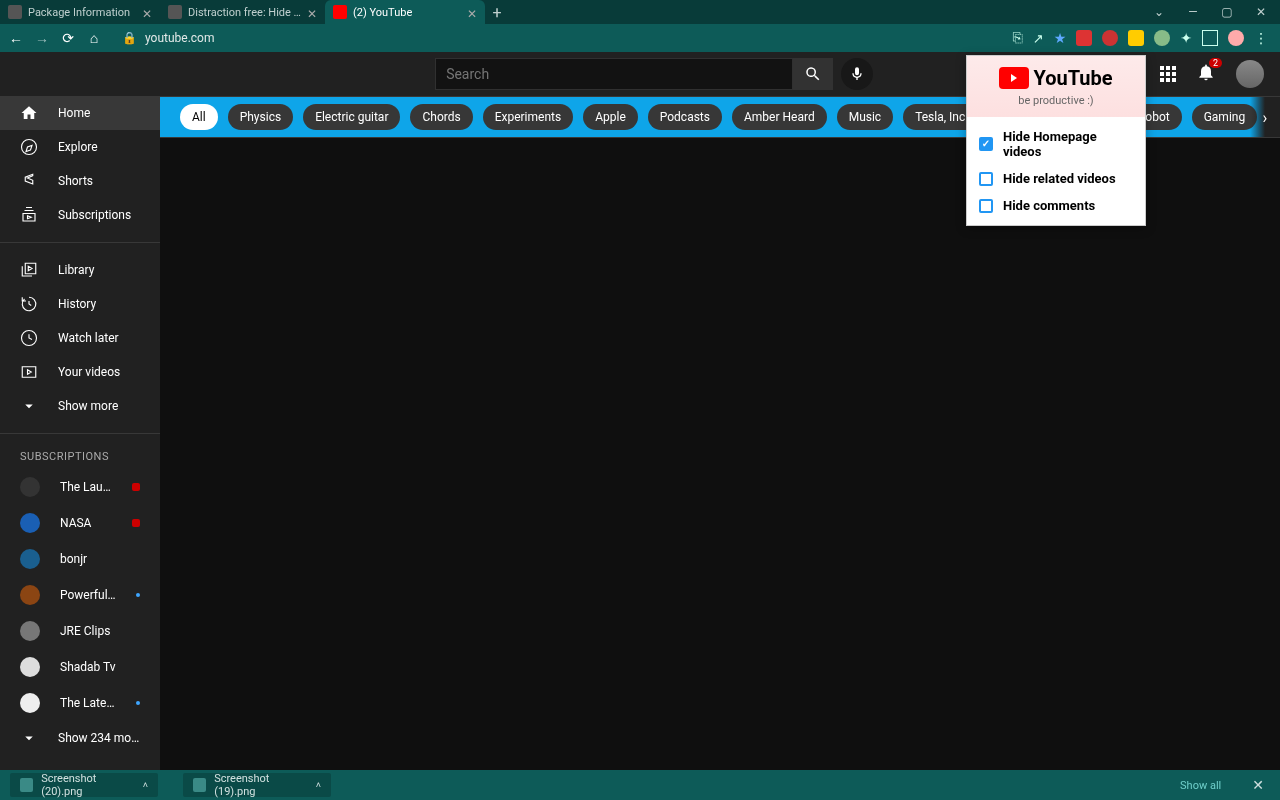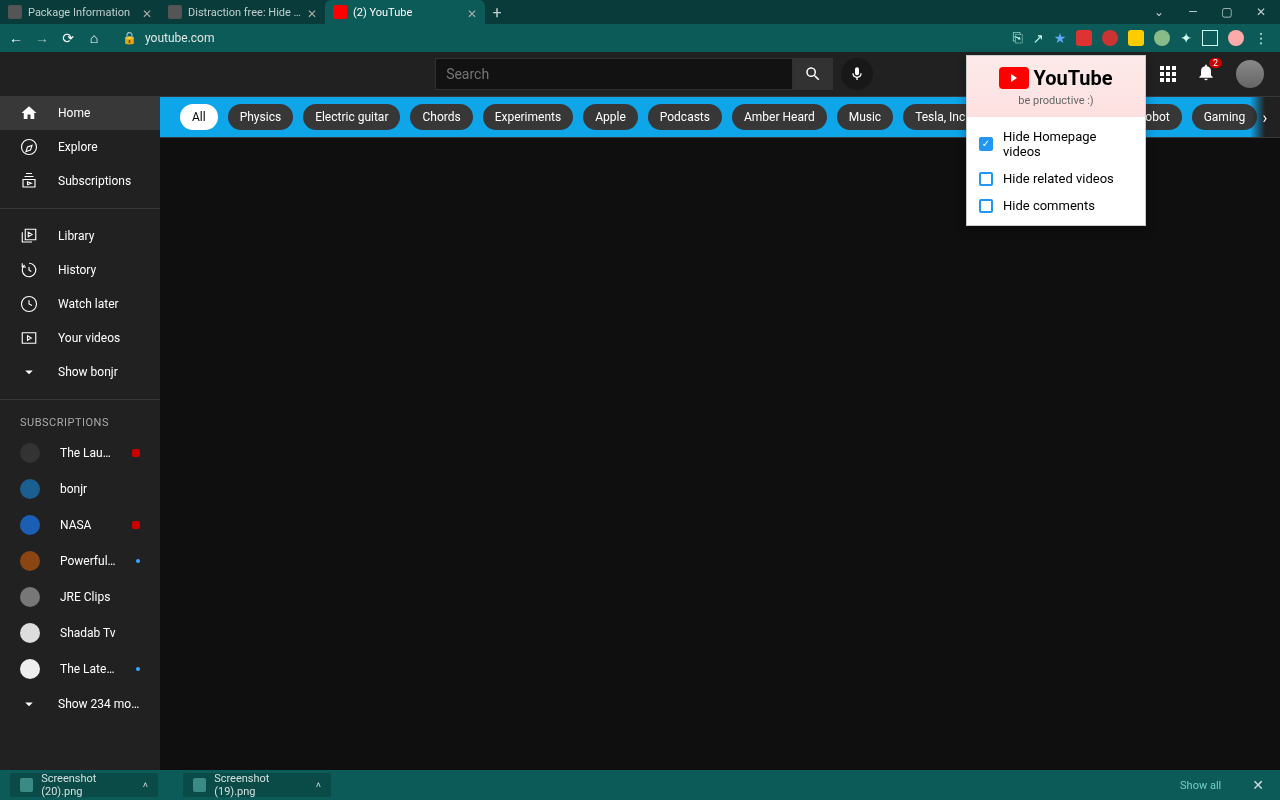--- a/index.html
+++ b/index.html
@@ -63,21 +63,21 @@
 .new-dot { width: 4px; height: 4px; background: #3ea6ff; border-radius: 50%; margin-left: auto; flex-shrink: 0; }
 .sidebar-item-label { white-space: nowrap; overflow: hidden; text-overflow: ellipsis; flex: 1; }
 
 
 .ext-popup { position: absolute; top: 55px; right: 134px; width: 180px; background: #fff; color: #000; border: 1px solid #ccc; box-shadow: 0 2px 10px rgba(0,0,0,0.3); z-index: 100; }
 .ext-popup-header { background: linear-gradient(#fdeaea,#fde0e0); padding: 10px; text-align: center; }
 .ext-popup-logo { display: flex; align-items: center; justify-content: center; gap: 4px; font-weight: bold; font-size: 20px; }
 .ext-popup-logo .yt-logo-play { width: 30px; height: 22px; }
 .ext-popup-tag { font-size: 11px; color: #666; margin-top: 4px; }
 .ext-popup-body { padding: 6px 0; }
-.ext-option { display: flex; align-items: center; gap: 10px; padding: 6px 12px; font-size: 13px; }
+.ext-option { display: flex; align-items: center; gap: 10px; padding: 6px 12px; font-size: 13px; font-weight: bold; }
 .ext-checkbox { width: 14px; height: 14px; border: 2px solid #2196f3; border-radius: 2px; flex-shrink: 0; display:flex; align-items:center; justify-content:center;}
 .ext-checkbox.checked { background: #2196f3; }
 .ext-checkbox.checked::after { content: '✓'; color: #fff; font-size: 10px; line-height: 1; }
 
 
 .downloads-bar { position: absolute; bottom: 0; left: 0; right: 0; height: 30px; background: #0d5b58; display: flex; align-items: center; padding: 0 10px; gap: 25px; }
 .download-item { background: #0a4a47; height: 24px; display: flex; align-items: center; padding: 0 10px; gap: 8px; font-size: 11px; color: #d0e0df; border-radius: 2px; width: 148px; }
 .download-icon { width: 14px; height: 14px; background: #3a8a86; border-radius: 2px; }
 .download-chevron { margin-left: auto; font-size: 9px; }
 .show-all { margin-left: auto; color: #6fcfca; font-size: 11px; }
@@ -216,20 +216,28 @@
     <span class="icon">
         <svg viewBox="0 0 24 24">
           <path fill="none" stroke="#fff" stroke-width="1.5" d="M12 2a10 10 0 1 0 0 20 10 10 0 0 0 0-20zm2 14l-6 2 2-6 6-2-2 6z"></path>
         </svg>
       </span>
     <span class="sidebar-item-label">Explore</span>
   </div>
   <div class="sidebar-item">
     <span class="icon">
         <svg viewBox="0 0 24 24">
+          <path fill="none" stroke="#fff" stroke-width="1.5" d="M17 5l-7 3 7 3v5l-10-4v-5l10-4v2z"></path>
+        </svg>
+      </span>
+    <span class="sidebar-item-label">Shorts</span>
+  </div>
+  <div class="sidebar-item">
+    <span class="icon">
+        <svg viewBox="0 0 24 24">
           <path fill="none" stroke="#fff" stroke-width="1.5" d="M4 10h16v10H4zM6 6h12M8 2h8M10 13l5 2-5 2z"></path>
         </svg>
       </span>
     <span class="sidebar-item-label">Subscriptions</span>
   </div>
   <div class="sidebar-divider"></div>
   <div class="sidebar-item">
     <span class="icon">
         <svg viewBox="0 0 24 24">
           <path fill="none" stroke="#fff" stroke-width="1.5" d="M3 7v13h13M7 3h14v14H7zM11 7l5 3-5 3z"></path>
@@ -260,38 +268,38 @@
         </svg>
       </span>
     <span class="sidebar-item-label">Your videos</span>
   </div>
   <div class="sidebar-item">
     <span class="icon">
         <svg viewBox="0 0 24 24">
           <path d="M7 10l5 5 5-5z"></path>
         </svg>
       </span>
-    <span class="sidebar-item-label">Show bonjr</span>
+    <span class="sidebar-item-label">Show more</span>
   </div>
   <div class="sidebar-divider"></div>
   <div class="sidebar-heading">SUBSCRIPTIONS</div>
 
   <div class="sidebar-item">
     <div class="sub-avatar" style="background:#333;"></div>
     <span class="sidebar-item-label">The Launch Pad</span>
     <span class="live-dot"></span>
   </div>
   <div class="sidebar-item">
-    <div class="sub-avatar" style="background:#1a5f8f;"></div>
-    <span class="sidebar-item-label">bonjr</span>
-  </div>
-  <div class="sidebar-item">
     <div class="sub-avatar" style="background:#1a5fb4;"></div>
     <span class="sidebar-item-label">NASA</span>
     <span class="live-dot"></span>
+  </div>
+  <div class="sidebar-item">
+    <div class="sub-avatar" style="background:#1a5f8f;"></div>
+    <span class="sidebar-item-label">bonjr</span>
   </div>
   <div class="sidebar-item">
     <div class="sub-avatar" style="background:#8b4513;"></div>
     <span class="sidebar-item-label">PowerfulJRE</span>
     <span class="new-dot"></span>
   </div>
   <div class="sidebar-item">
     <div class="sub-avatar" style="background:#777;"></div>
     <span class="sidebar-item-label">JRE Clips</span>
   </div>

